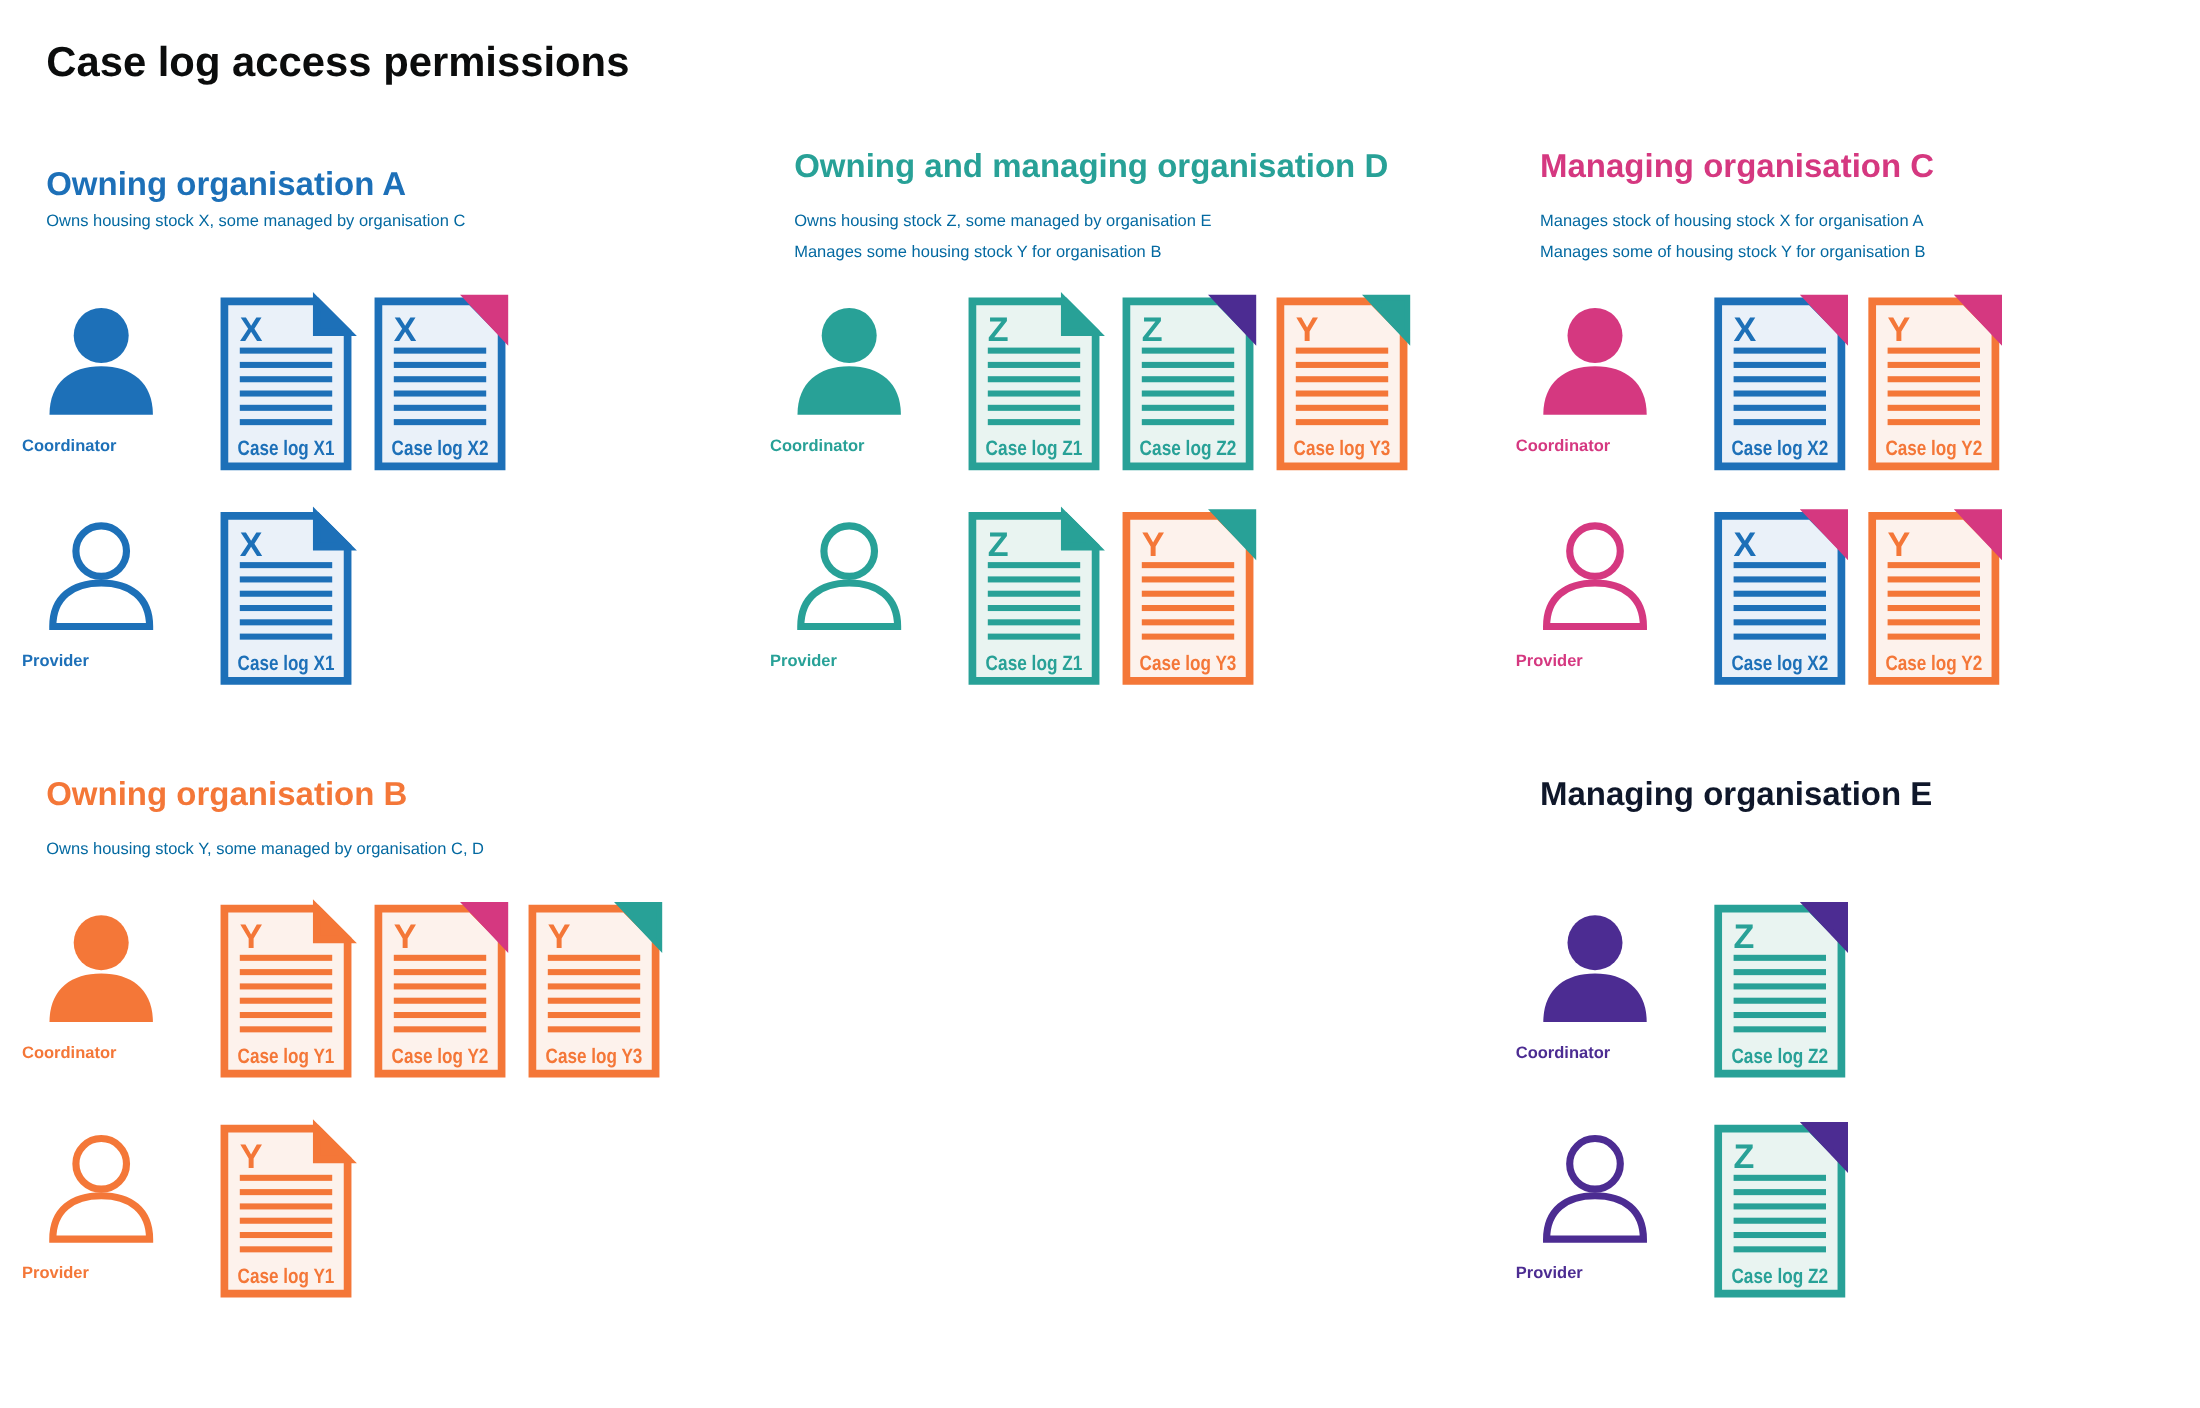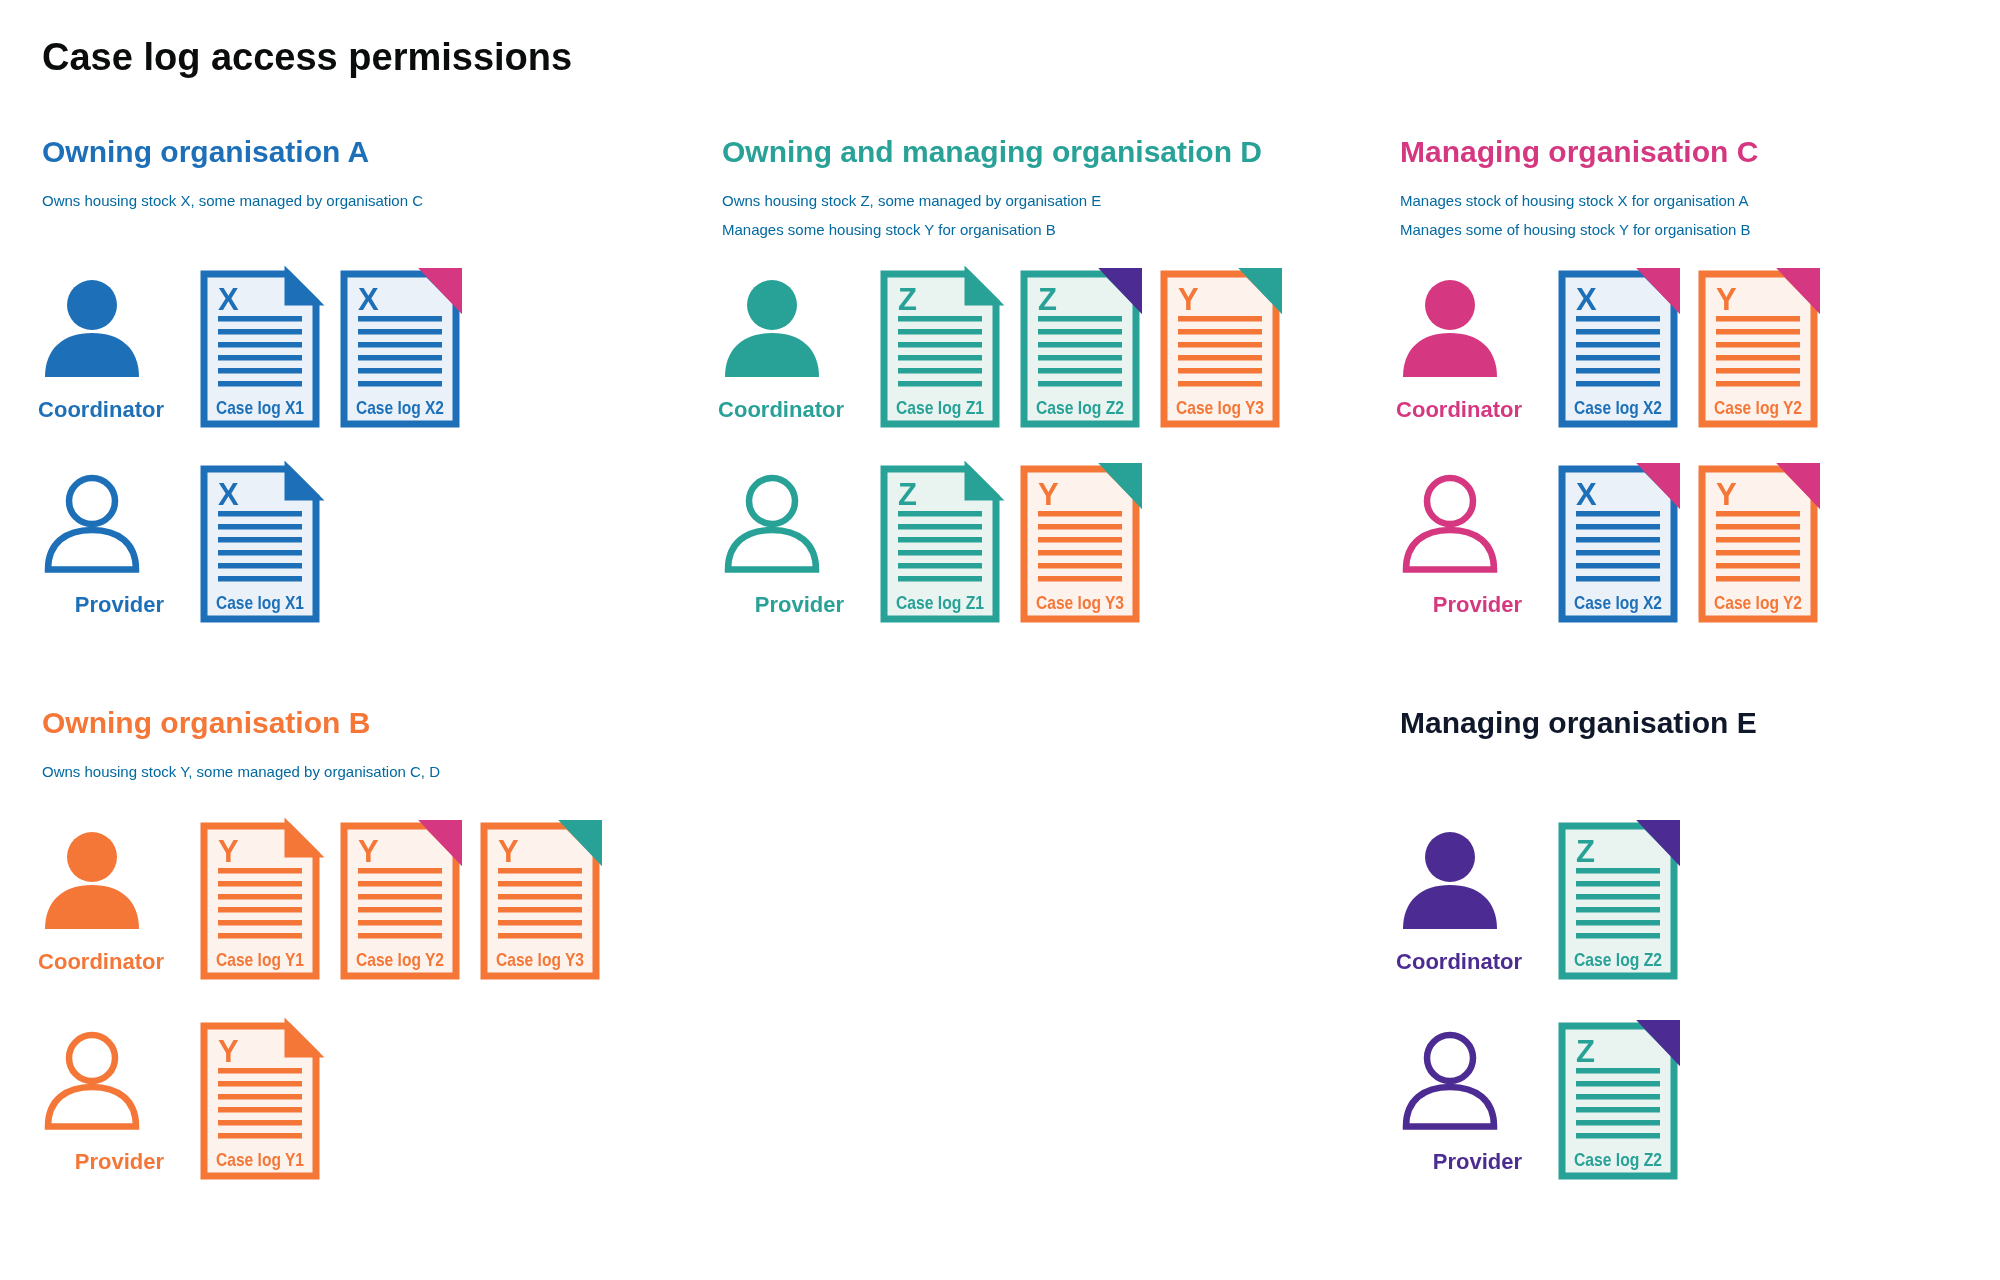--- a/index.html
+++ b/index.html
@@ -6,35 +6,35 @@
   .canvas{position:relative;width:2000px;height:1280px;background:#ffffff;
           font-family:"Liberation Sans",sans-serif;overflow:hidden;}
   .title{position:absolute;left:42px;top:36px;font-size:38px;font-weight:bold;
          color:#0b0c0c;letter-spacing:0px;margin:0;}
   .section{position:absolute;width:660px;height:540px;}
   .sec-heading{position:absolute;left:0;top:-10px;margin:0;font-size:30px;font-weight:bold;}
   .sec-desc{position:absolute;left:0;top:41px;}
   .desc-line{font-size:15px;line-height:29px;color:#0369a1;white-space:nowrap;}
   .row{position:absolute;left:0;width:660px;height:170px;}
   .person{position:absolute;left:0;top:10px;width:100px;height:150px;}
-  .person-label{position:absolute;left:-22px;top:117px;width:144px;text-align:right;
-                font-size:22px;font-weight:bold;white-space:nowrap;}
+  .person-label{position:absolute;left:-22px;top:117px;width:144px;text-align:left;
+                font-size:15px;font-weight:bold;white-space:nowrap;}
   .doc{position:absolute;top:0;width:120px;height:158px;}
   .doc-letter{font-family:"Liberation Sans",sans-serif;font-size:31px;font-weight:bold;}
   .doc-label{font-family:"Liberation Sans",sans-serif;font-size:19px;font-weight:bold;}
   svg{display:block;}
 </style>
 </head>
 <body>
 
 <div class="canvas">
   <h1 class="title">Case log access permissions</h1>
   <div id="diagram">
       <div class="section" style="left: 42px; top: 145px;">
-        <h2 class="sec-heading" style="color: rgb(29, 112, 184);">Owning organisation A</h2>
+        <h2 class="sec-heading" style="color: rgb(29, 112, 184); margin-top: 16px;">Owning organisation A</h2>
         <div class="sec-desc">
           <div class="desc-line">Owns housing stock X, some managed by organisation C</div>
         </div>
         <div class="row" style="top: 125px;">
           <div class="person">
             <svg width="100" height="98" viewBox="0 0 100 98" style="overflow:visible">
       <circle cx="50" cy="25" r="25" fill="#1d70b8"></circle>
       <path d="M3 97 C3 68 22 53 50 53 C78 53 97 68 97 97 Z" fill="#1d70b8"></path>
     </svg>
             <div class="person-label" style="color: rgb(29, 112, 184);">Coordinator</div>

